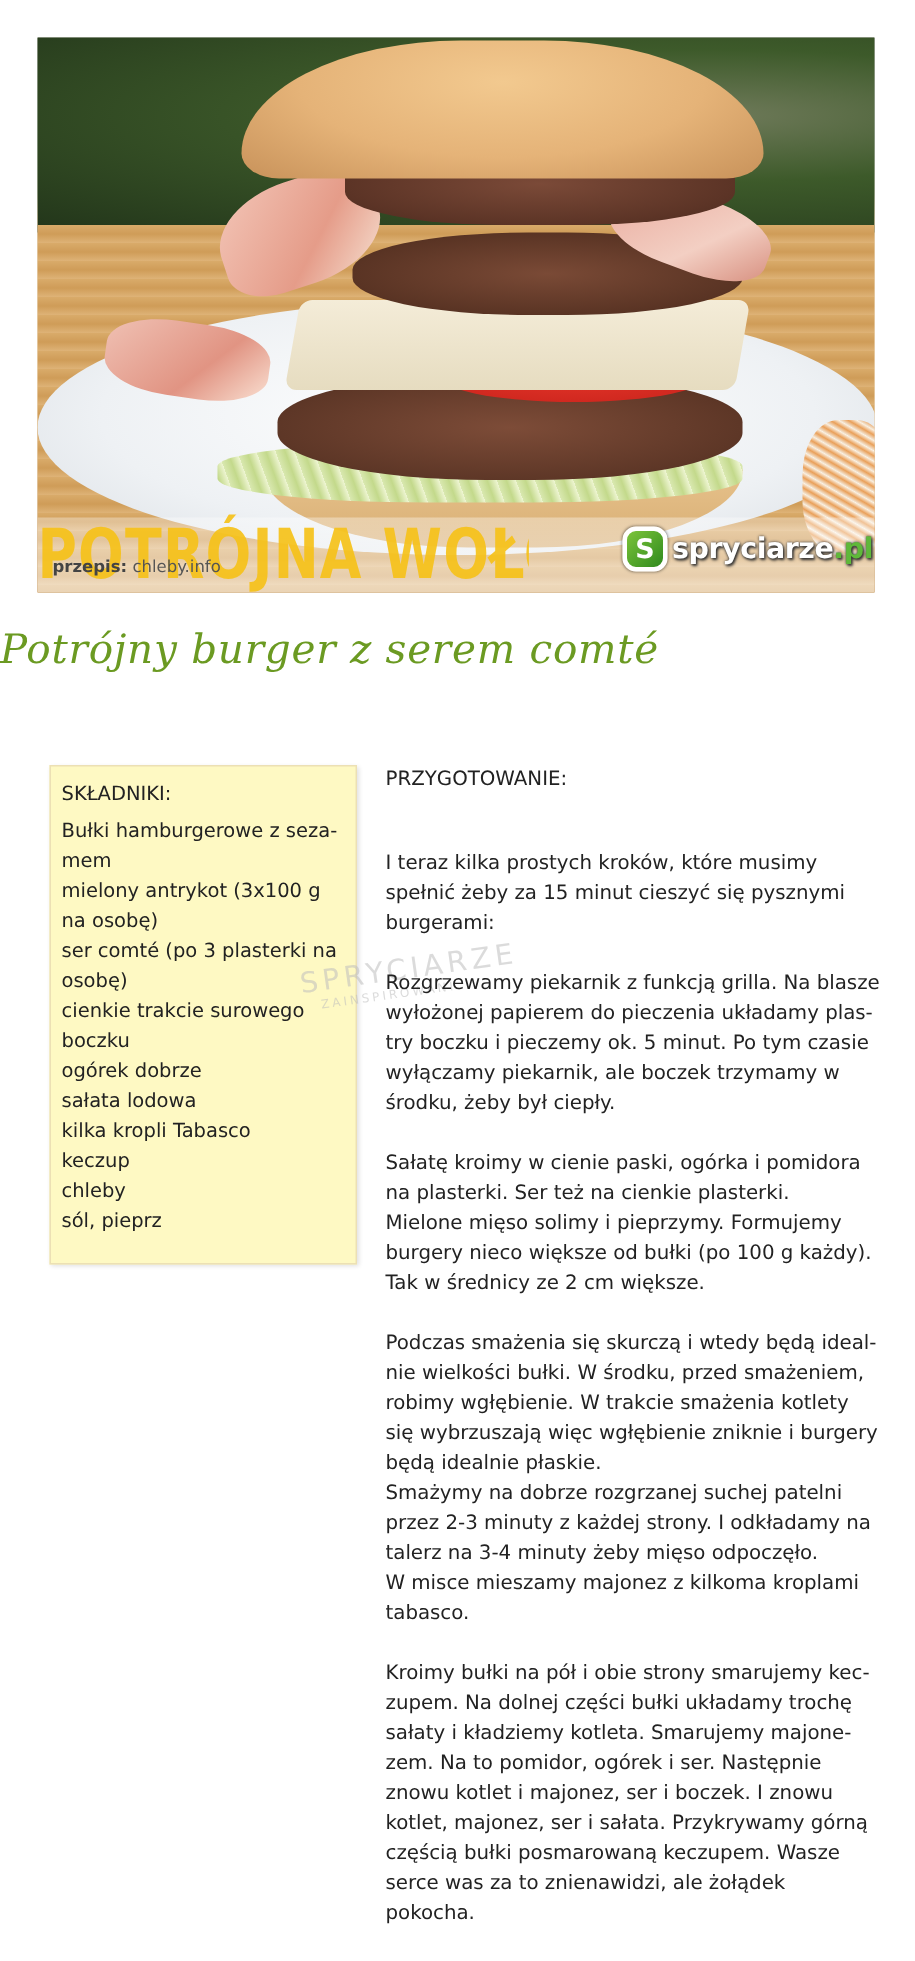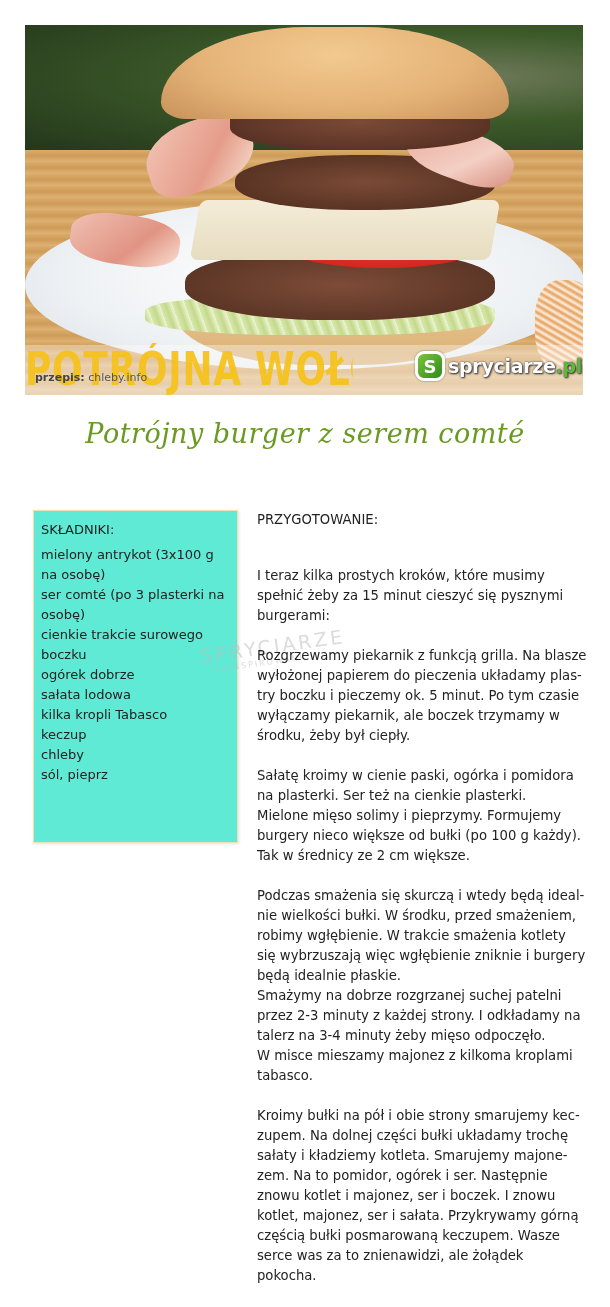--- a/index.html
+++ b/index.html
@@ -54,27 +54,27 @@
   .hero .recipe-credit .label { font-weight: bold; color: #444; margin-top: 35px; }
   .hero .logo { position:absolute; left:390px; top:324px; height:34px; display:flex; align-items:center; }
   .hero .logo .mark { width:30px; height:30px; border-radius: 9px; border: 3px solid #fff; box-sizing: border-box;
           background: linear-gradient(135deg, #7cc43a, #2f8a1e); display:flex; align-items:center; justify-content:center;
           color:#fff; font-weight:bold; font-size: 18px; box-shadow: 0 0 2px rgba(0,0,0,0.5); }
   .hero .logo .text { font-family: "DejaVu Sans", sans-serif; font-weight:bold; font-size: 19px; color: #fff;
           margin-left: 3px; text-shadow: 0 0 2px #333, 1px 1px 2px #333; letter-spacing: -0.3px; }
   .hero .logo .tld { color: #5fb83a; }
 
   
-  .recipe-title { position:absolute; left:0; top:418px; width:610px; text-align:center;
+  .recipe-title { position:absolute; left:0; top:418px; width:610px; 
           font-family: "DejaVu Serif", serif; font-style: italic; font-size: 27px; color: #6b9a22;
           letter-spacing: 0.5px; }
 
   
   .ingredients { position:absolute; left:33px; top:510px; width:205px; height:333px; box-sizing:border-box;
-          background: #5eead4; border: 1px solid #ece0b4; box-shadow: 1px 1px 3px rgba(0,0,0,0.12);
+          background: #fef9c3; border: 1px solid #ece0b4; box-shadow: 1px 1px 3px rgba(0,0,0,0.12);
           padding: 9px 6px 0 7px; font-size: 13px; line-height: 20px; color: #222; }
   .ingredients .head { margin-bottom: 5px; }
   .ingredients .item { display:block; }
 
   
   .watermark { position:absolute; left:200px; top:635px; color: rgba(190,190,190,0.55);
           font-size: 19px; letter-spacing: 3px; transform: rotate(-8deg); font-family: "DejaVu Sans", sans-serif; }
   .watermark .sub { display:block; font-size: 8px; letter-spacing: 2px; margin-left: 12px; }
 
   
@@ -113,20 +113,21 @@
   <div class="logo">
     <span class="mark">S</span>
     <span class="text"><span>spryciarze</span><span class="tld">.pl</span></span>
   </div>
 </div>
 
 <div class="recipe-title">Potrójny burger z serem comté</div>
 
 <div class="ingredients">
   <div class="head">SKŁADNIKI:</div>
+  <span class="item">Bułki hamburgerowe z seza-mem</span>
   <span class="item">mielony antrykot (3x100 g na osobę)</span>
   <span class="item">ser comté (po 3 plasterki na osobę)</span>
   <span class="item">cienkie trakcie surowego boczku</span>
   <span class="item">ogórek dobrze</span>
   <span class="item">sałata lodowa</span>
   <span class="item">kilka kropli Tabasco</span>
   <span class="item">keczup</span>
   <span class="item">chleby</span>
   <span class="item">sól, pieprz</span>
 </div>

